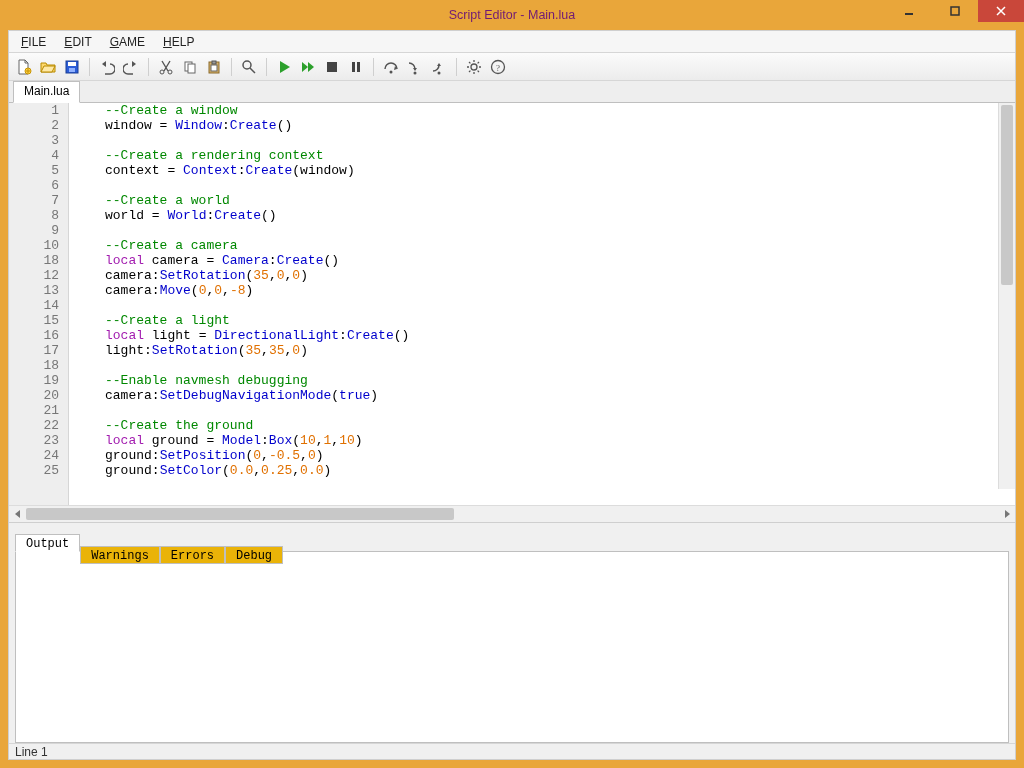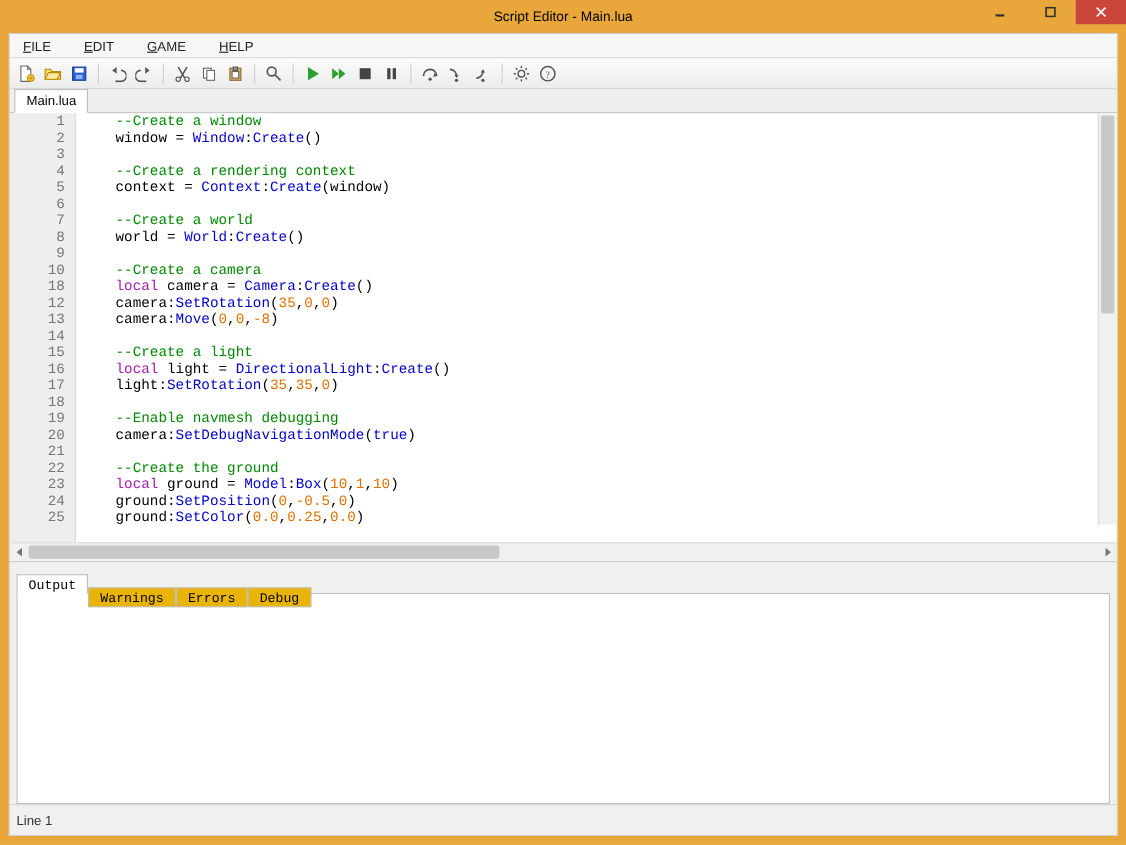--- a/index.html
+++ b/index.html
@@ -1,31 +1,31 @@
 <!DOCTYPE html>
 <html><head>
 <meta charset="utf-8">
 <style>
   * { box-sizing: border-box; }
   html, body { margin: 0; padding: 0; width: 1024px; height: 768px; overflow: hidden; }
   body { font-family: "Segoe UI", Tahoma, sans-serif; font-size: 12px; background: #e9a63a; }
 
   .window-frame { width: 1024px; height: 768px; position: relative; background: #e9a63a; }
   .title-bar { height: 30px; background: #e9a63a; position: relative; display: flex; align-items: center; }
-  .title-text { position: absolute; left: 0; right: 0; text-align: center; font-size: 12.5px; color: #000000; pointer-events: none; }
+  .title-text { position: absolute; left: 0; right: 0; text-align: center; font-size: 12.5px; color: #701a75; pointer-events: none; }
   .win-controls { position: absolute; right: 0; top: 0; height: 22px; display: flex; }
   .win-btn { width: 46px; height: 22px; display: flex; align-items: center; justify-content: center; font-family: sans-serif; cursor: default; }
   .win-btn.close { background: #c9473a; color: #fff; }
   .win-btn.min, .win-btn.max { color: #333; }
   .win-btn svg { display: block; }
 
   .inner { margin: 0 8px 8px 8px; height: calc(768px - 30px - 8px); background: #f0f0f0; border: 1px solid #cfcfcf; display: flex; flex-direction: column; }
 
   
-  .menu-bar { height: 22px; background: #f6f6f6; border-bottom: 1px solid #d6d6d6; display: flex; align-items: center; padding: 0 4px; gap: 14px; }
+  .menu-bar { height: 22px; background: #f6f6f6; border-bottom: 1px solid #d6d6d6; display: flex; align-items: center; padding: 0 4px; gap: 2px; }
   .menu-item { padding: 2px 8px; font-size: 12px; color: #222; cursor: default; }
   .menu-item .ul { text-decoration: underline; }
 
   
   .toolbar { height: 28px; background: linear-gradient(#fbfbfb, #ececec); border-bottom: 1px solid #d6d6d6; display: flex; align-items: center; padding: 0 4px; gap: 2px; }
   .tbtn { width: 22px; height: 22px; display: flex; align-items: center; justify-content: center; cursor: default; border-radius: 2px; }
   .tsep { width: 1px; height: 18px; background: #cfcfcf; margin: 0 4px; }
 
   
   .file-tabs { height: 22px; background: #eee; display: flex; align-items: flex-end; padding-left: 4px; border-bottom: 1px solid #bfbfbf; }
@@ -58,21 +58,21 @@
   .h-thumb { position: absolute; top: 2px; bottom: 2px; left: 0; width: 44%; background: #c8c8c8; border-radius: 2px; }
 
   
   .lower { display: flex; flex-direction: column; height: 220px; padding: 6px 6px 0 6px; }
   .out-tabs { display: flex; height: 22px; align-items: flex-end; font-family: Liberation Mono, monospace; }
   .out-tab { border: 1px solid #bfbfbf; border-bottom: 1px solid #fff; background: #fff; padding: 2px 10px 0 10px; font-size: 12px; position: relative; top: 1px; cursor: default; }
   .out-tab.inactive { background: #eab308; border-bottom: 1px solid #bfbfbf; top: 13px; }
   .out-panel { flex: 1 1 auto; border: 1px solid #bfbfbf; background: #fff; }
 
   
-  .status-bar { height: 28px; background: #f0f0f0; border-top: 1px solid #d6d6d6; display: flex; align-items: center; padding: 0 6px; font-size: 12px; color: #333; }
+  .status-bar { height: 16px; background: #f0f0f0; border-top: 1px solid #d6d6d6; display: flex; align-items: center; padding: 0 6px; font-size: 12px; color: #333; }
 </style>
 </head>
 <body>
 
 <div class="window-frame">
 
   <div class="title-bar">
     <div class="title-text">Script Editor - Main.lua</div>
     <div class="win-controls">
       <div class="win-btn min">

